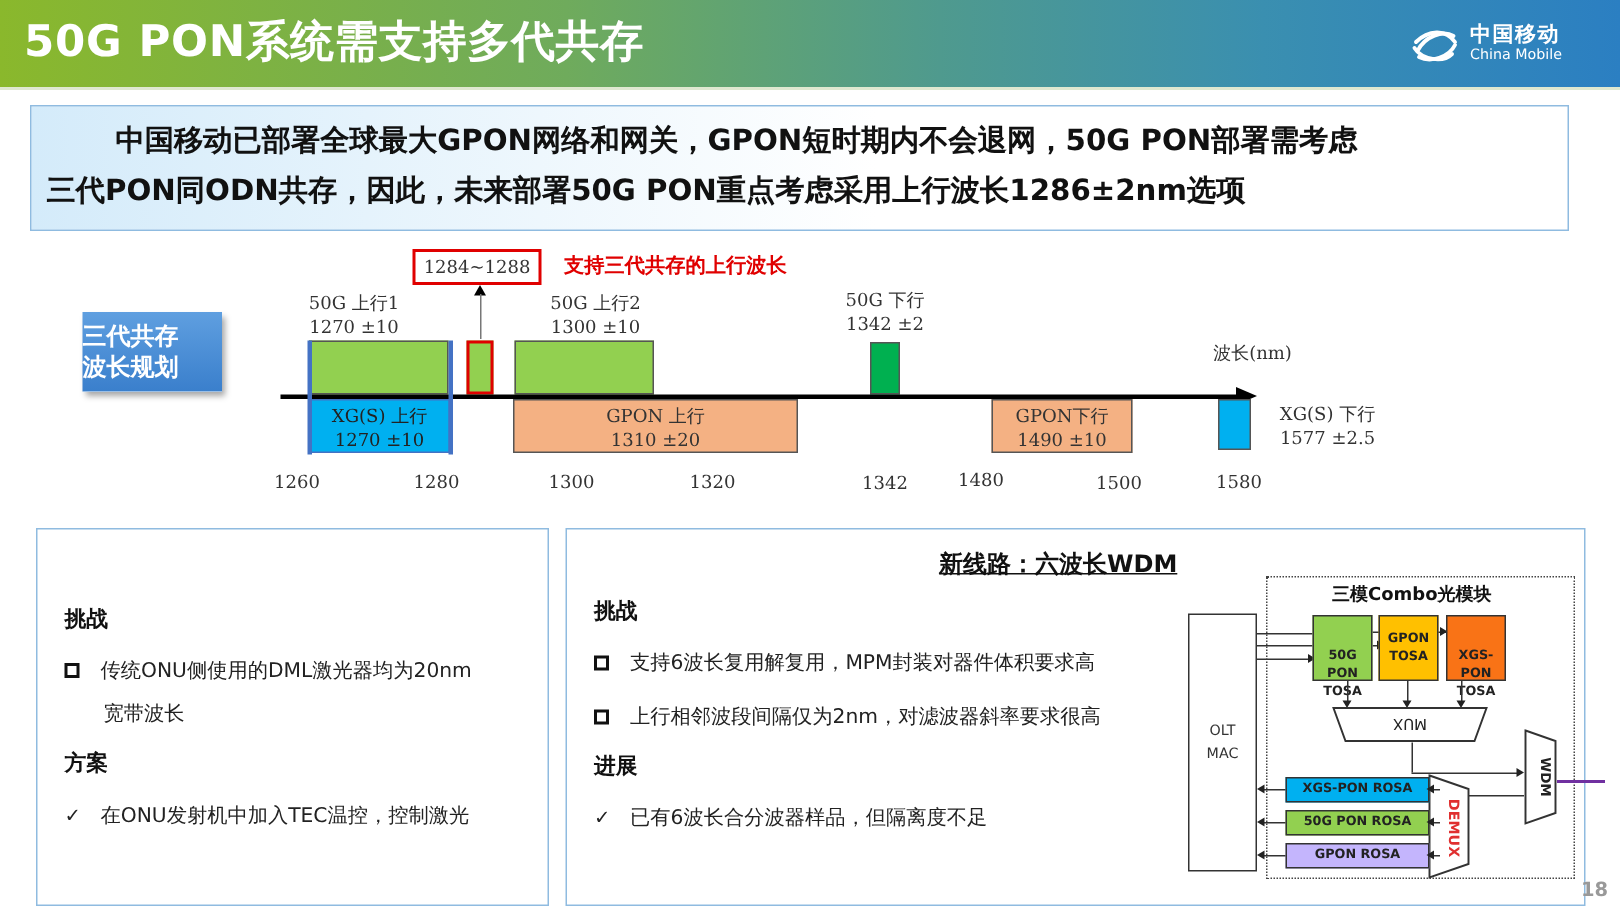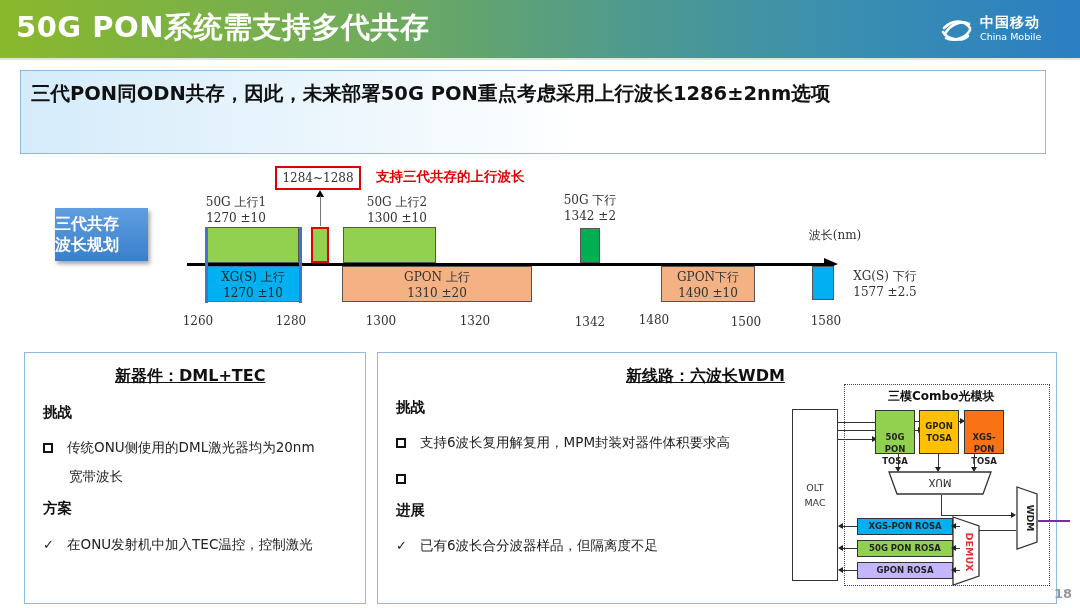--- a/index.html
+++ b/index.html
@@ -85,20 +85,21 @@
       </g>
     </svg>
     <span class="logo-text-cn">中国移动</span>
     <span class="logo-text-en">China Mobile</span>
   </div>
 </div>
 <div class="header-rule"></div>
 
 <div class="summary">
   <div class="summary-text">
+    <span class="l1">中国移动已部署全球最大GPON网络和网关，GPON短时期内不会退网，50G PON部署需考虑</span>
     <span class="l2">三代PON同ODN共存，因此，未来部署50G PON重点考虑采用上行波长1286±2nm选项</span>
   </div>
 </div>
 
 <div class="side-label">
   <div>三代共存</div>
   <div>波长规划</div>
 </div>
 
 <div class="chart serif">
@@ -161,40 +162,39 @@
   <div class="ctext" style="left:273px; top:153px; width:36px;">1280</div>
   <div class="ctext" style="left:363px; top:153px; width:36px;">1300</div>
   <div class="ctext" style="left:457px; top:153px; width:36px;">1320</div>
   <div class="ctext" style="left:572px; top:154px; width:36px;">1342</div>
   <div class="ctext" style="left:636px; top:152px; width:36px;">1480</div>
   <div class="ctext" style="left:728px; top:154px; width:36px;">1500</div>
   <div class="ctext" style="left:808px; top:153px; width:36px;">1580</div>
 </div>
 
 <div class="panel panel-left">
-  <div class="panel-title" style="left:90px; top:13px;">新器件：DML+TEC</div>
   <div class="sect" style="left:18px; top:50px;">挑战</div>
   <div class="item" style="left:18px; top:80px; width:320px;">
     <span class="bullet-box"></span><span>传统ONU侧使用的DML激光器均为20nm</span>
     <span class="indent">宽带波长</span>
   </div>
   <div class="sect" style="left:18px; top:146px;">方案</div>
   <div class="item" style="left:18px; top:177px; width:320px;">
     <span class="bullet-check">✓</span><span>在ONU发射机中加入TEC温控，控制激光</span>
   </div>
 </div>
 
 <div class="panel panel-right">
   <div class="panel-title" style="left:248px; top:13px;">新线路：六波长WDM</div>
   <div class="sect" style="left:18px; top:45px;">挑战</div>
   <div class="item" style="left:18px; top:75px; width:400px; white-space:nowrap;">
     <span class="bullet-box"></span><span>支持6波长复用解复用，MPM封装对器件体积要求高</span>
   </div>
   <div class="item" style="left:18px; top:111px; width:400px; white-space:nowrap;">
-    <span class="bullet-box"></span>
+    <span class="bullet-box"></span><span>上行相邻波段间隔仅为2nm，对滤波器斜率要求很高</span>
   </div>
   <div class="sect" style="left:18px; top:148px;">进展</div>
   <div class="item" style="left:18px; top:178px; width:400px; white-space:nowrap;">
     <span class="bullet-check">✓</span><span>已有6波长合分波器样品，但隔离度不足</span>
   </div>
 </div>
 
 <div class="dg">
   <div class="dashbox"></div>
   <div class="dg-title">三模Combo光模块</div>

